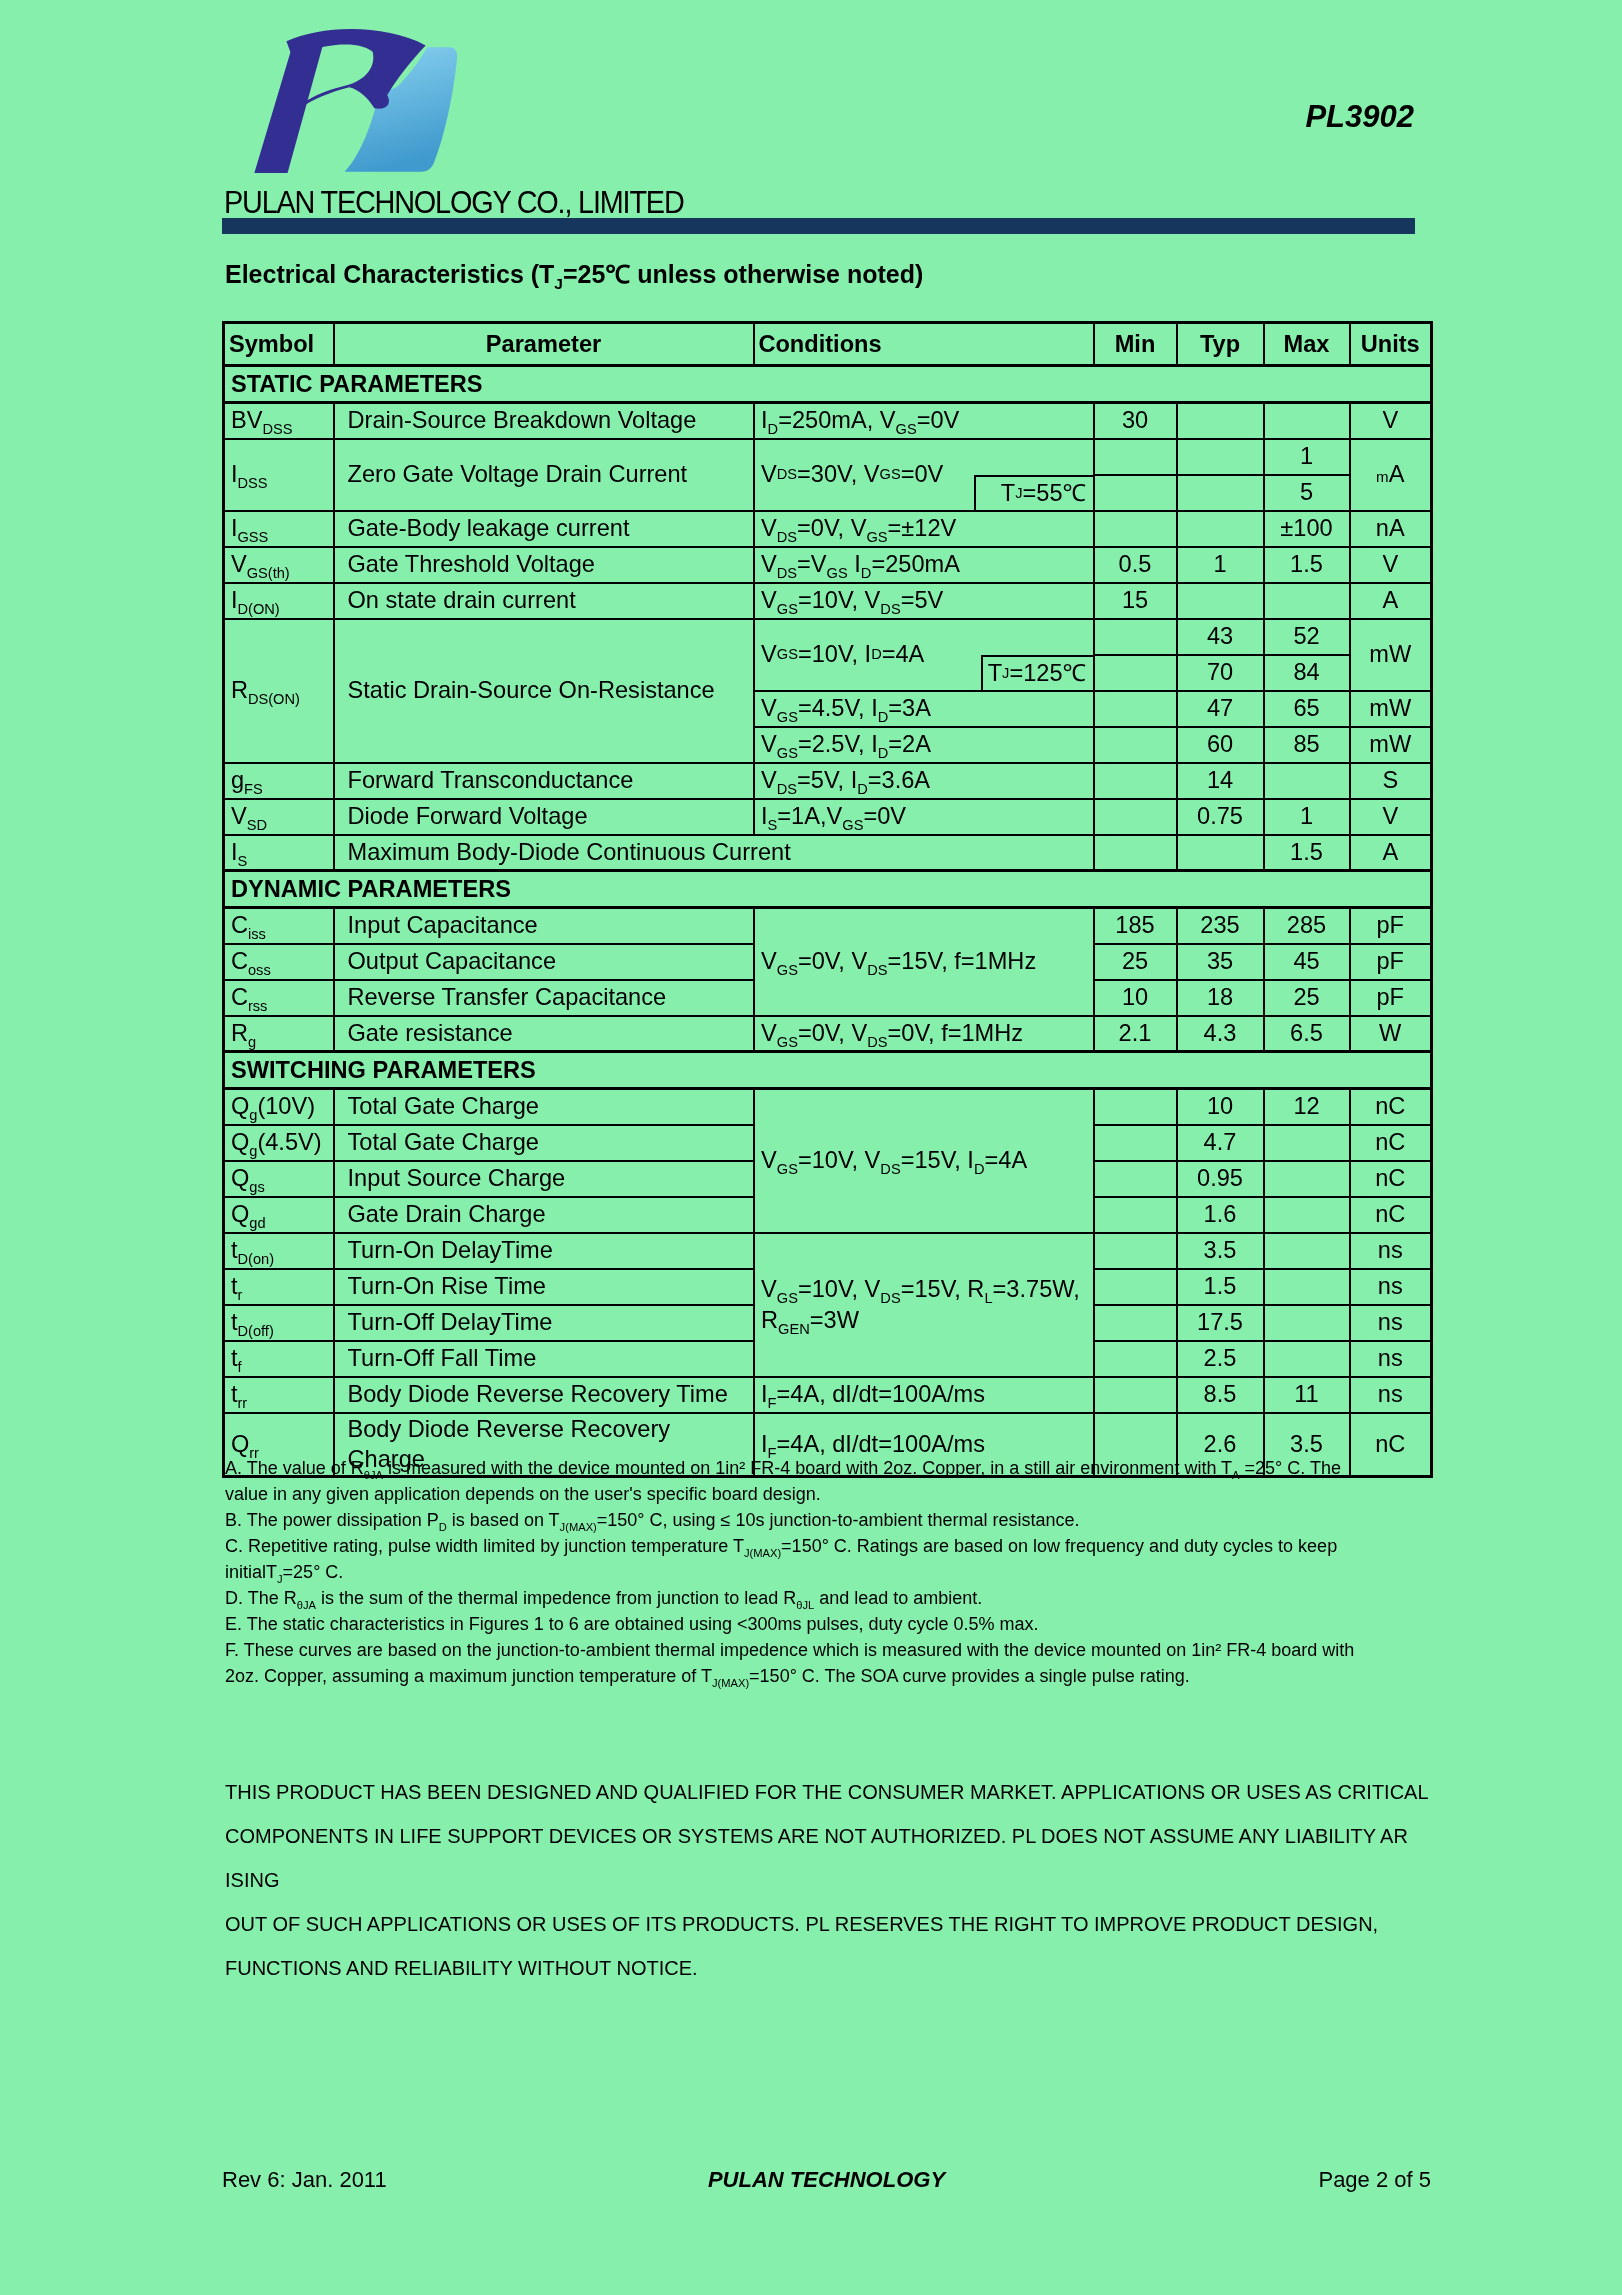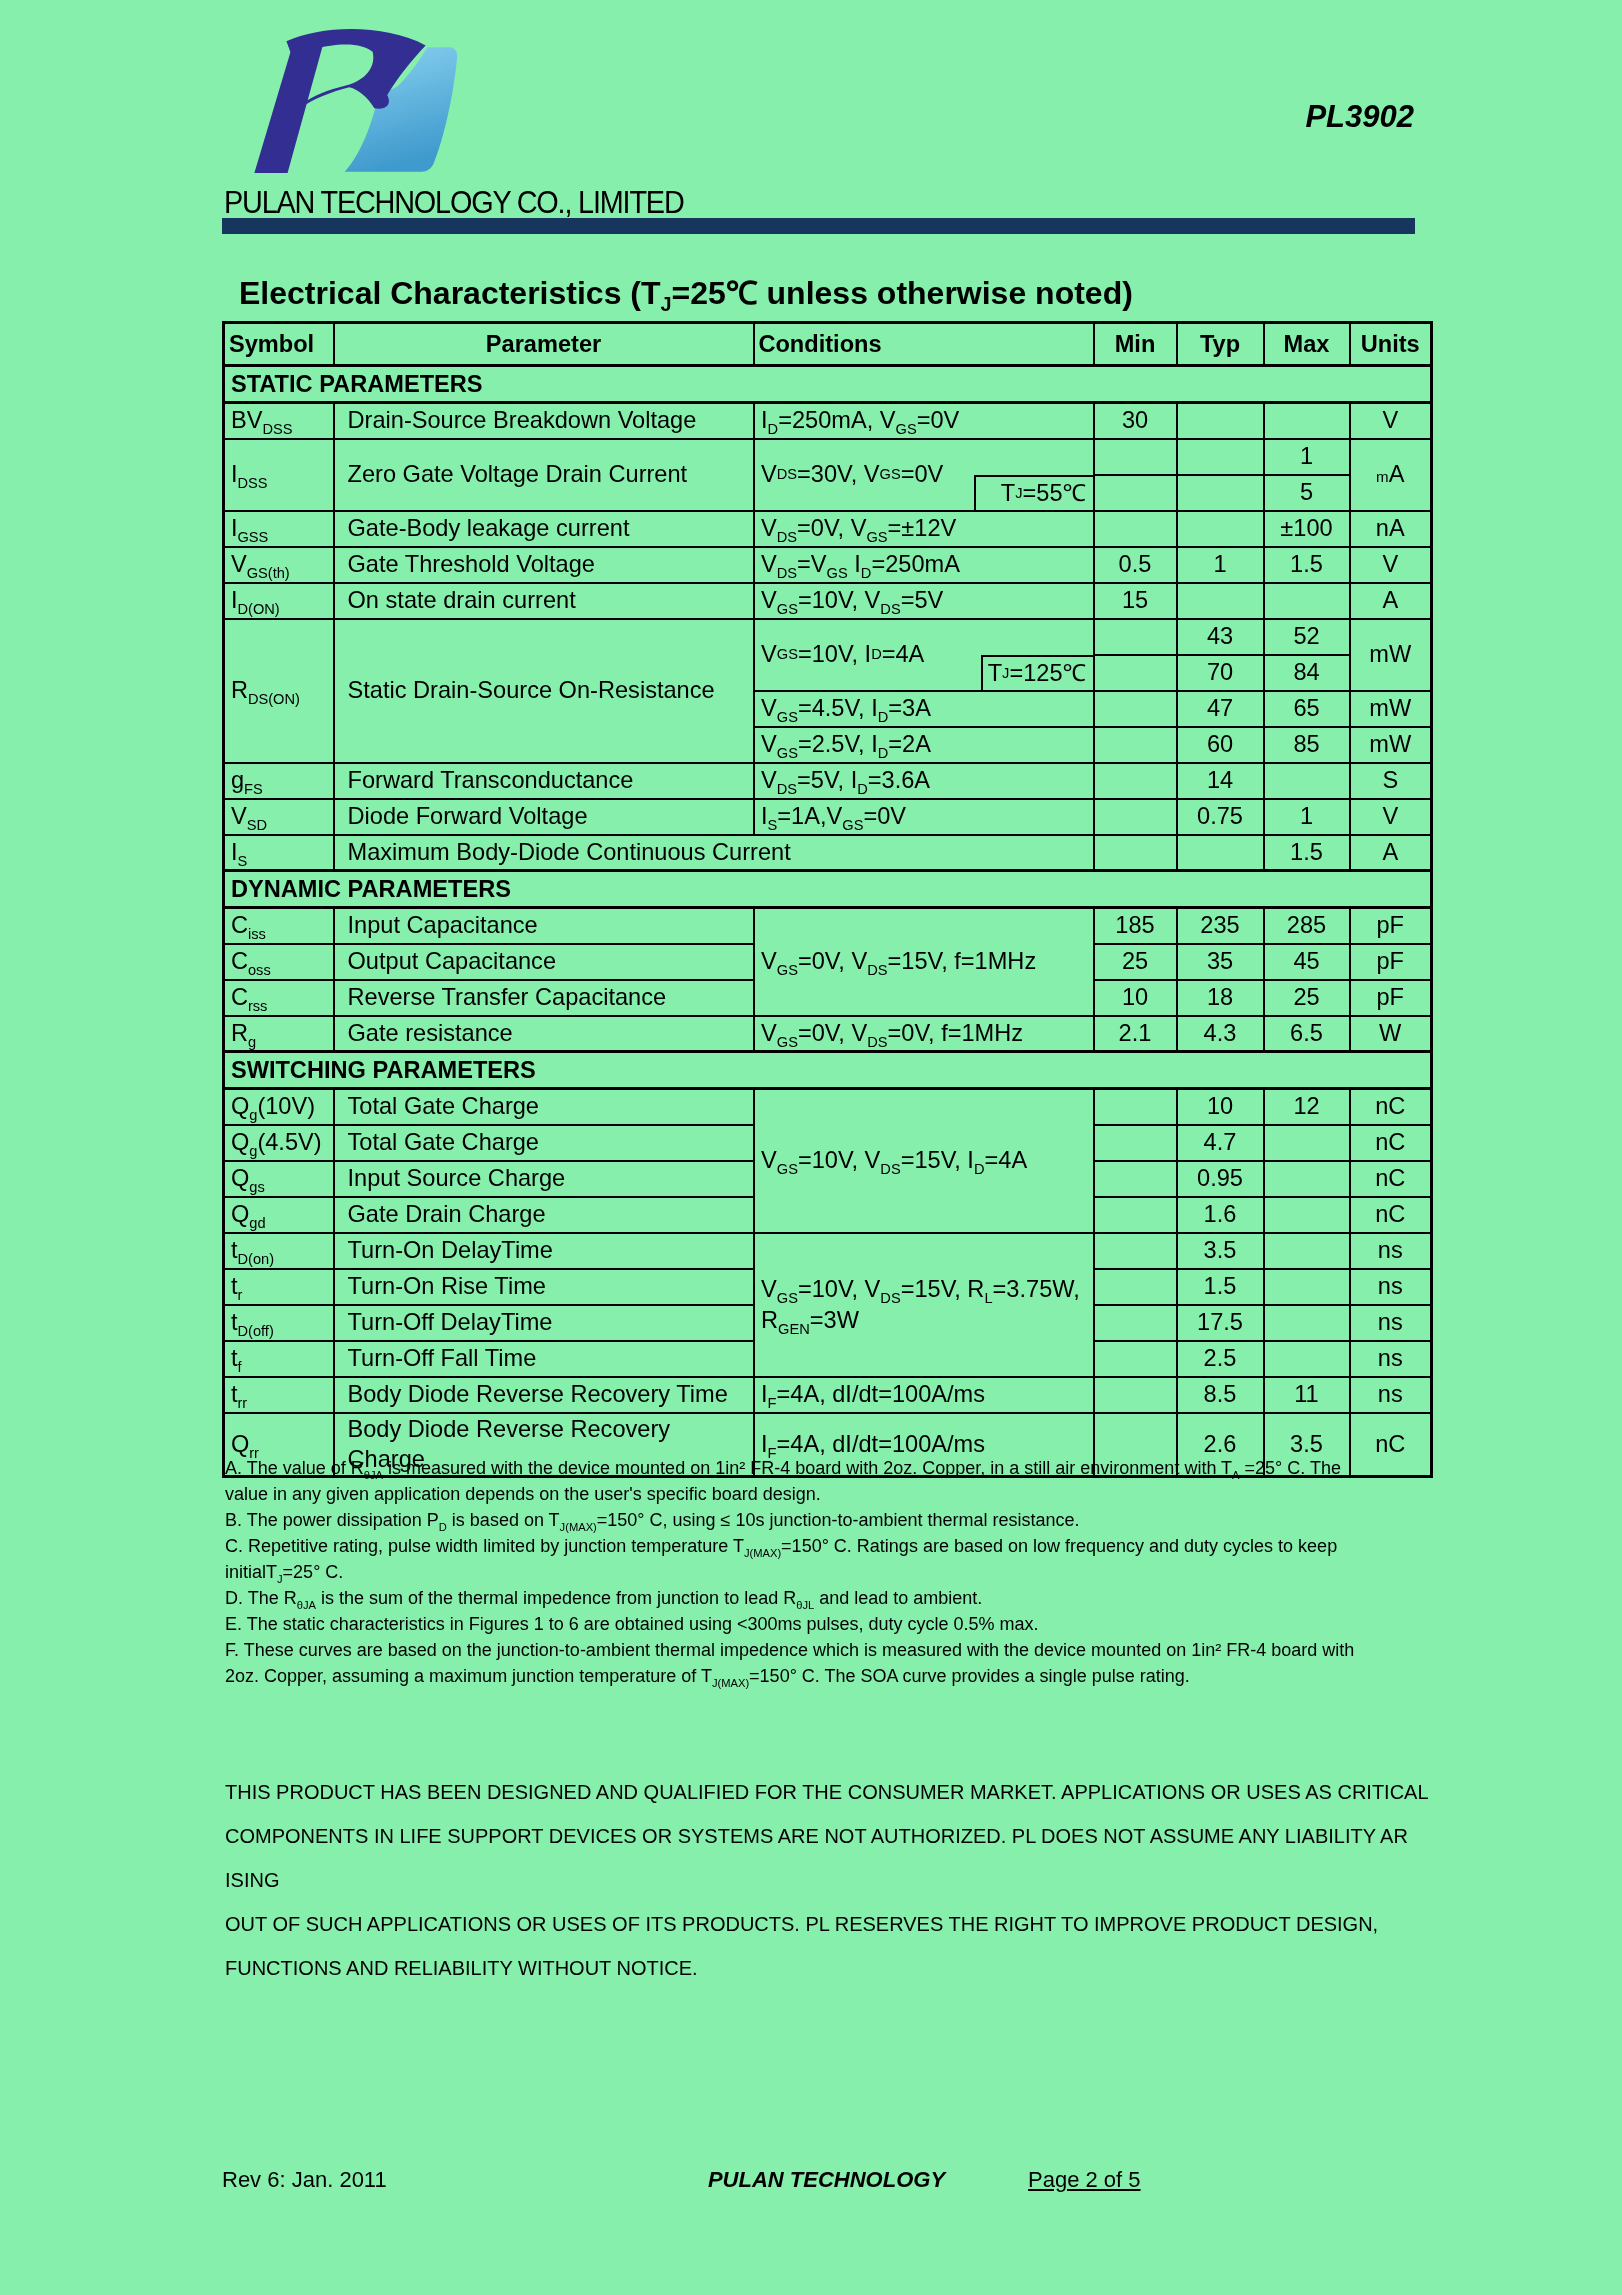--- a/index.html
+++ b/index.html
@@ -18,22 +18,22 @@
     font-size:31px;font-weight:bold;font-style:italic;letter-spacing:0px;
   }
   .company-name{
     position:absolute;left:224px;top:184px;
     font-size:32px;font-weight:400;letter-spacing:-1.3px;
     transform:scaleX(.9);transform-origin:left top;white-space:nowrap;
   }
   .title-bar{position:absolute;left:222px;top:218px;width:1193px;height:16.4px;}
   
   .doc-title{
-    position:absolute;left:225px;top:256px;margin:14px;
-    font-size:32px;font-weight:bold;white-space:nowrap;
+    position:absolute;left:225px;top:256px;margin:0;
+    font-size:25px;font-weight:bold;white-space:nowrap;
   }
   
   table.ec{
     position:absolute;left:222px;top:321px;width:1209px;
     border-collapse:collapse;table-layout:fixed;
     font-size:23.6px;border:3.9px solid #000;
   }
   col.c-sym{width:110px}col.c-par{width:420px}col.c-cond{width:340px}
   col.c-min{width:83px}col.c-typ{width:87px}col.c-max{width:86px}col.c-unit{width:82px}
   .ec tr{height:36px}
@@ -79,21 +79,21 @@
     position:absolute;left:225px;top:1770px;width:1230px;
     font-size:20px;line-height:44px;
   }
   
   .footer{
     position:absolute;left:222px;top:2167px;width:1209px;
     display:flex;align-items:baseline;font-size:22px;
   }
   .footer .f-left{flex:1;text-align:left;}
   .footer .f-center{flex:1;text-align:center;font-weight:bold;font-style:italic;}
-  .footer .f-right{flex:1;text-align:left;text-decoration:underline;}
+  .footer .f-right{flex:1;text-align:right;}
 </style>
 </head>
 <body>
 
 <div class="page">
 
   <svg class="logo" viewBox="0 0 380 290" aria-hidden="true">
     <defs>
       <linearGradient id="lg-light" x1="0" y1="0" x2="0.25" y2="1">
         <stop id="lg-stop1" offset="0" stop-color="#8ad2f0"></stop>

